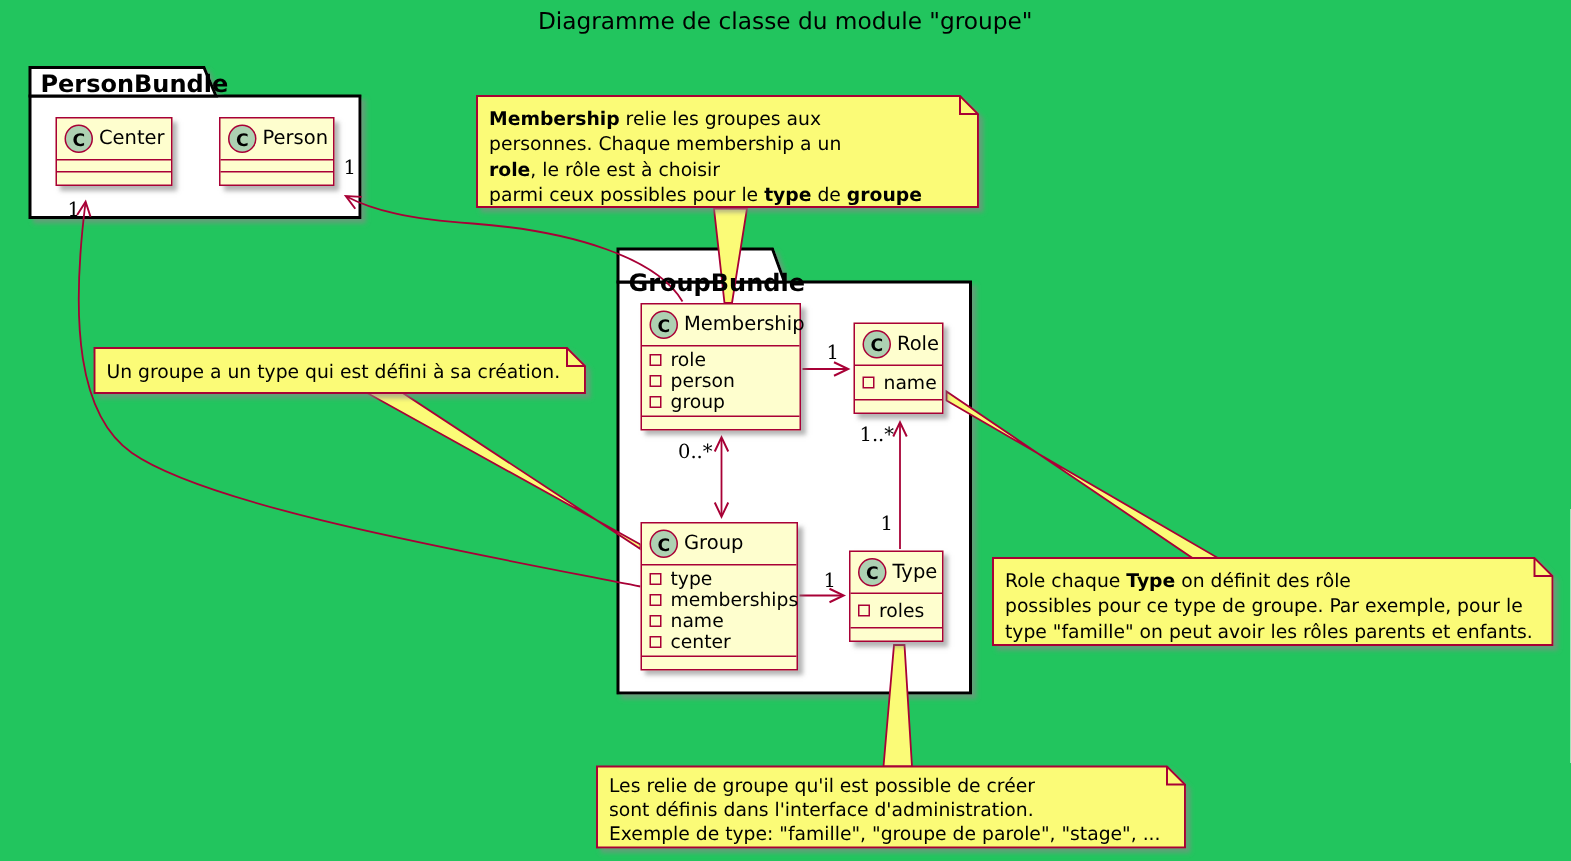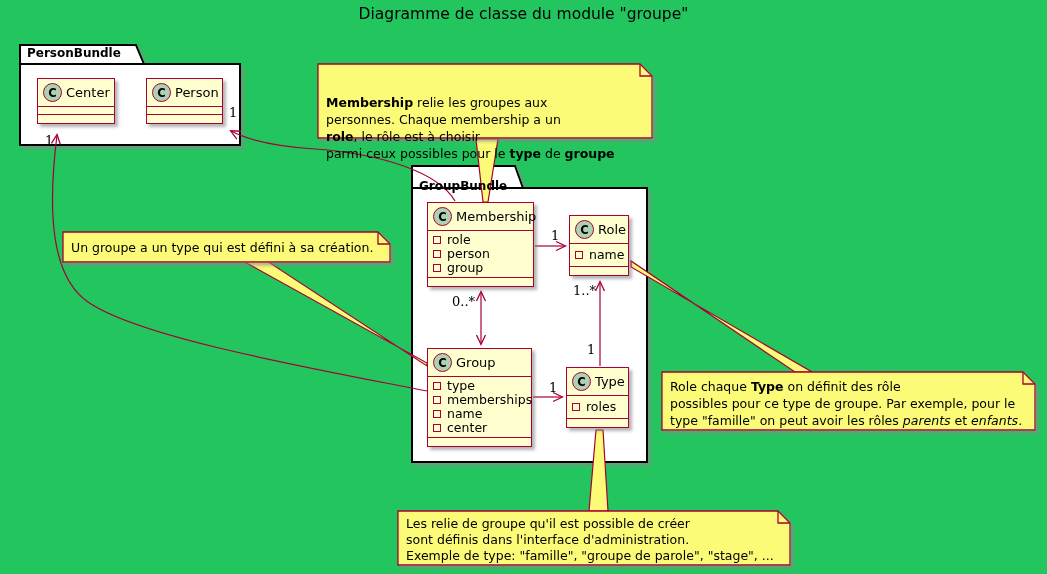--- a/index.html
+++ b/index.html
@@ -3,21 +3,21 @@
 <meta charset="utf-8">
 <style>
   html,body{margin:0;padding:0;background:#ffffff;}
   #canvas{position:relative;width:1047px;height:574px;background:#22c55e;
           font-family:"DejaVu Sans","Liberation Sans",sans-serif;color:#000;overflow:hidden;}
   #edge-layer{position:absolute;left:0;top:0;width:1047px;height:574px;}
 
   .diagram-title{position:absolute;left:0;right:0;top:5px;text-align:center;
                  font-size:15.5px;color:#000;}
 
-  .pkg-label{position:absolute;font-weight:bold;font-size:12px;}
+  .pkg-label{position:absolute;font-weight:bold;font-size:16px;}
 
   
   .cls{position:absolute;background:#FEFECE;border:1.5px solid #A80036;
        box-shadow:3px 3px 3px rgba(120,120,120,0.55);box-sizing:content-box;}
   .cls-title{height:27px;display:flex;align-items:center;gap:4px;padding:0 6px 0 5px;}
   .cls-name{font-size:13px;white-space:nowrap;}
   .circ{width:19px;height:19px;border-radius:50%;background:#ADD1B2;border:1.5px solid #A80036;
         display:flex;align-items:center;justify-content:center;font-weight:bold;font-size:11.5px;
         box-sizing:border-box;flex:0 0 auto;}
   .cmp{border-top:1.5px solid #A80036;}
@@ -26,21 +26,21 @@
         font-size:12.5px;white-space:nowrap;}
   .sq{width:6px;height:6px;border:1.3px solid #A80036;background:transparent;flex:0 0 auto;}
   .cmp-empty-a{height:7px;}
   .cmp-empty-b{height:8px;}
   .cmp-empty-c{height:8px;}
 
   
   .note-text{position:absolute;font-size:12.5px;line-height:17px;}
   .note-line{white-space:nowrap;}
   .b{font-weight:bold;}
-  .i{font-style:italic;}
+  .i{}
 
   .mult{position:absolute;font-family:"DejaVu Serif","Liberation Serif",serif;
         font-size:13px;line-height:13px;white-space:nowrap;}
 </style>
 </head>
 <body>
 
 <div id="canvas">
 
   <svg id="edge-layer" width="1047" height="574" viewBox="0 0 1047 574">
@@ -184,21 +184,21 @@
     </div>
     <div class="cmp cmp-attrs" style="padding:4px 5px;">
       <div class="attr">
         <span class="sq"></span>
         <span>roles</span>
       </div>
     </div>
     <div class="cmp cmp-empty-c"></div>
   </div>
 
-  <div class="note-text" style="left:326px;top:70px;margin-top:24px;">
+  <div class="note-text" style="left:326px;top:70px;">
       <div class="note-line"><span class="b">Membership</span><span> relie les groupes aux</span></div>
       <div class="note-line"><span>personnes. Chaque membership a un</span></div>
       <div class="note-line"><span> </span><span class="b">role</span><span>, le rôle est à choisir</span></div>
       <div class="note-line"><span>parmi ceux possibles pour le </span><span class="b">type</span><span> de </span><span class="b">groupe</span></div>
     </div>
   <div class="note-text" style="left:71px;top:239px;text-align:right;">
       <div class="note-line"><span>Un groupe a un type qui est défini à sa création.</span></div>
     </div>
   <div class="note-text" style="left:670px;top:378px;">
       <div class="note-line"><span>Role chaque </span><span class="b">Type</span><span> on définit des rôle</span></div>

